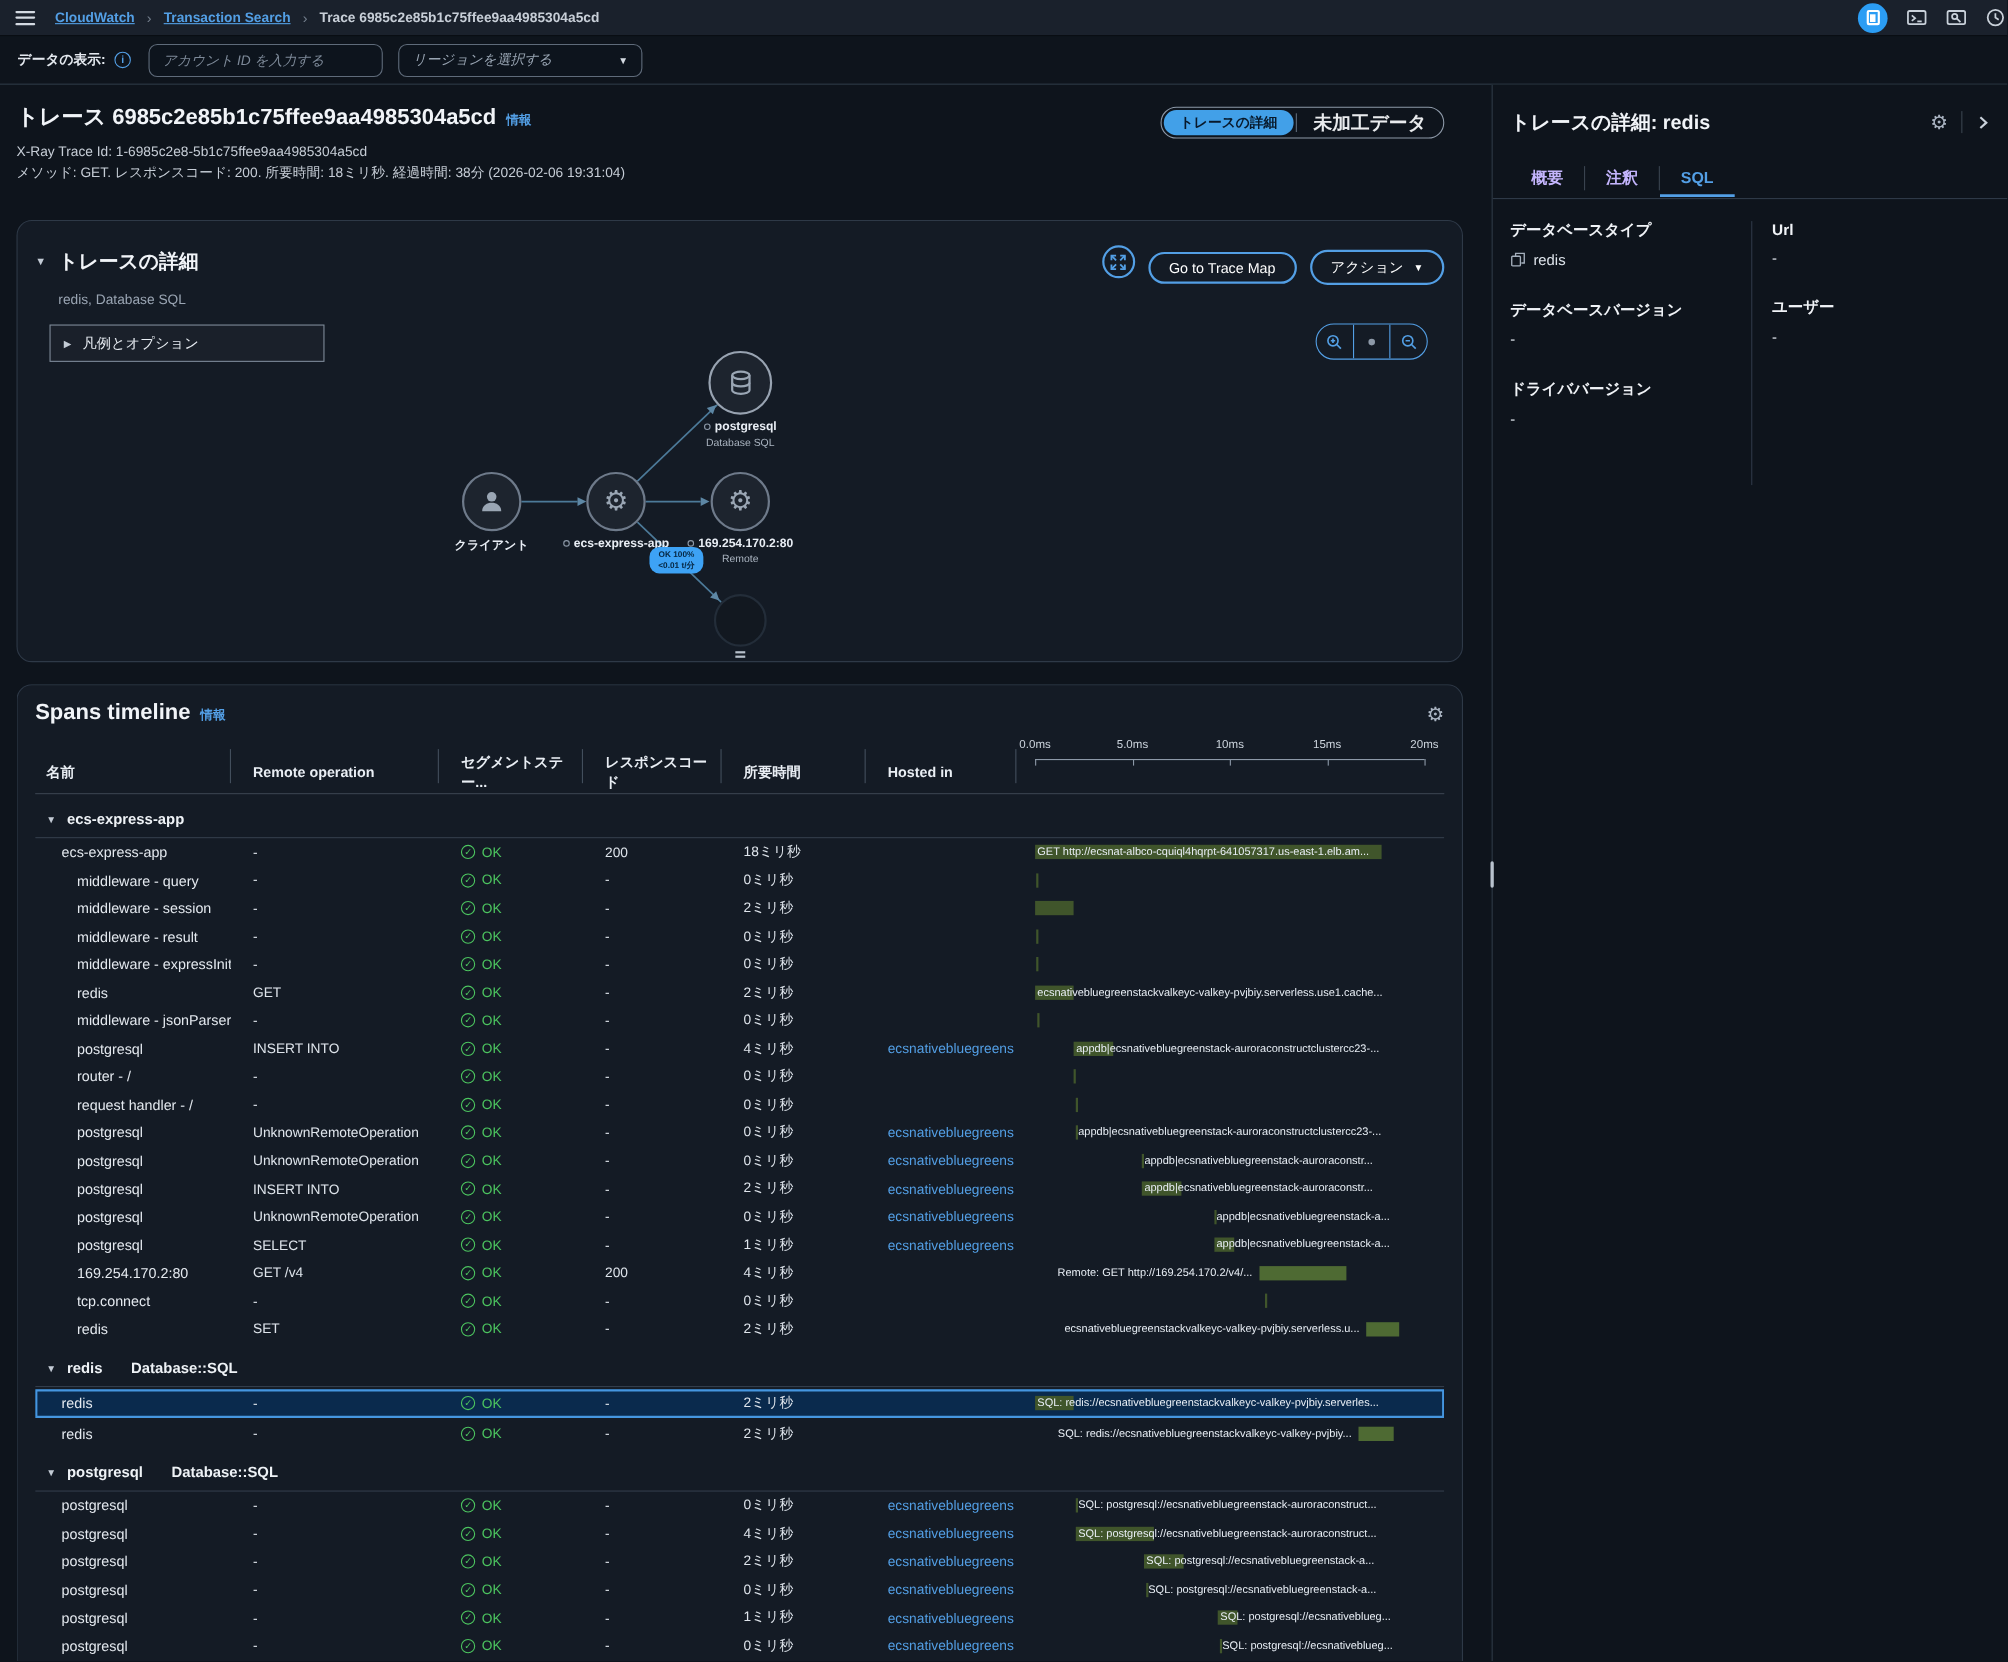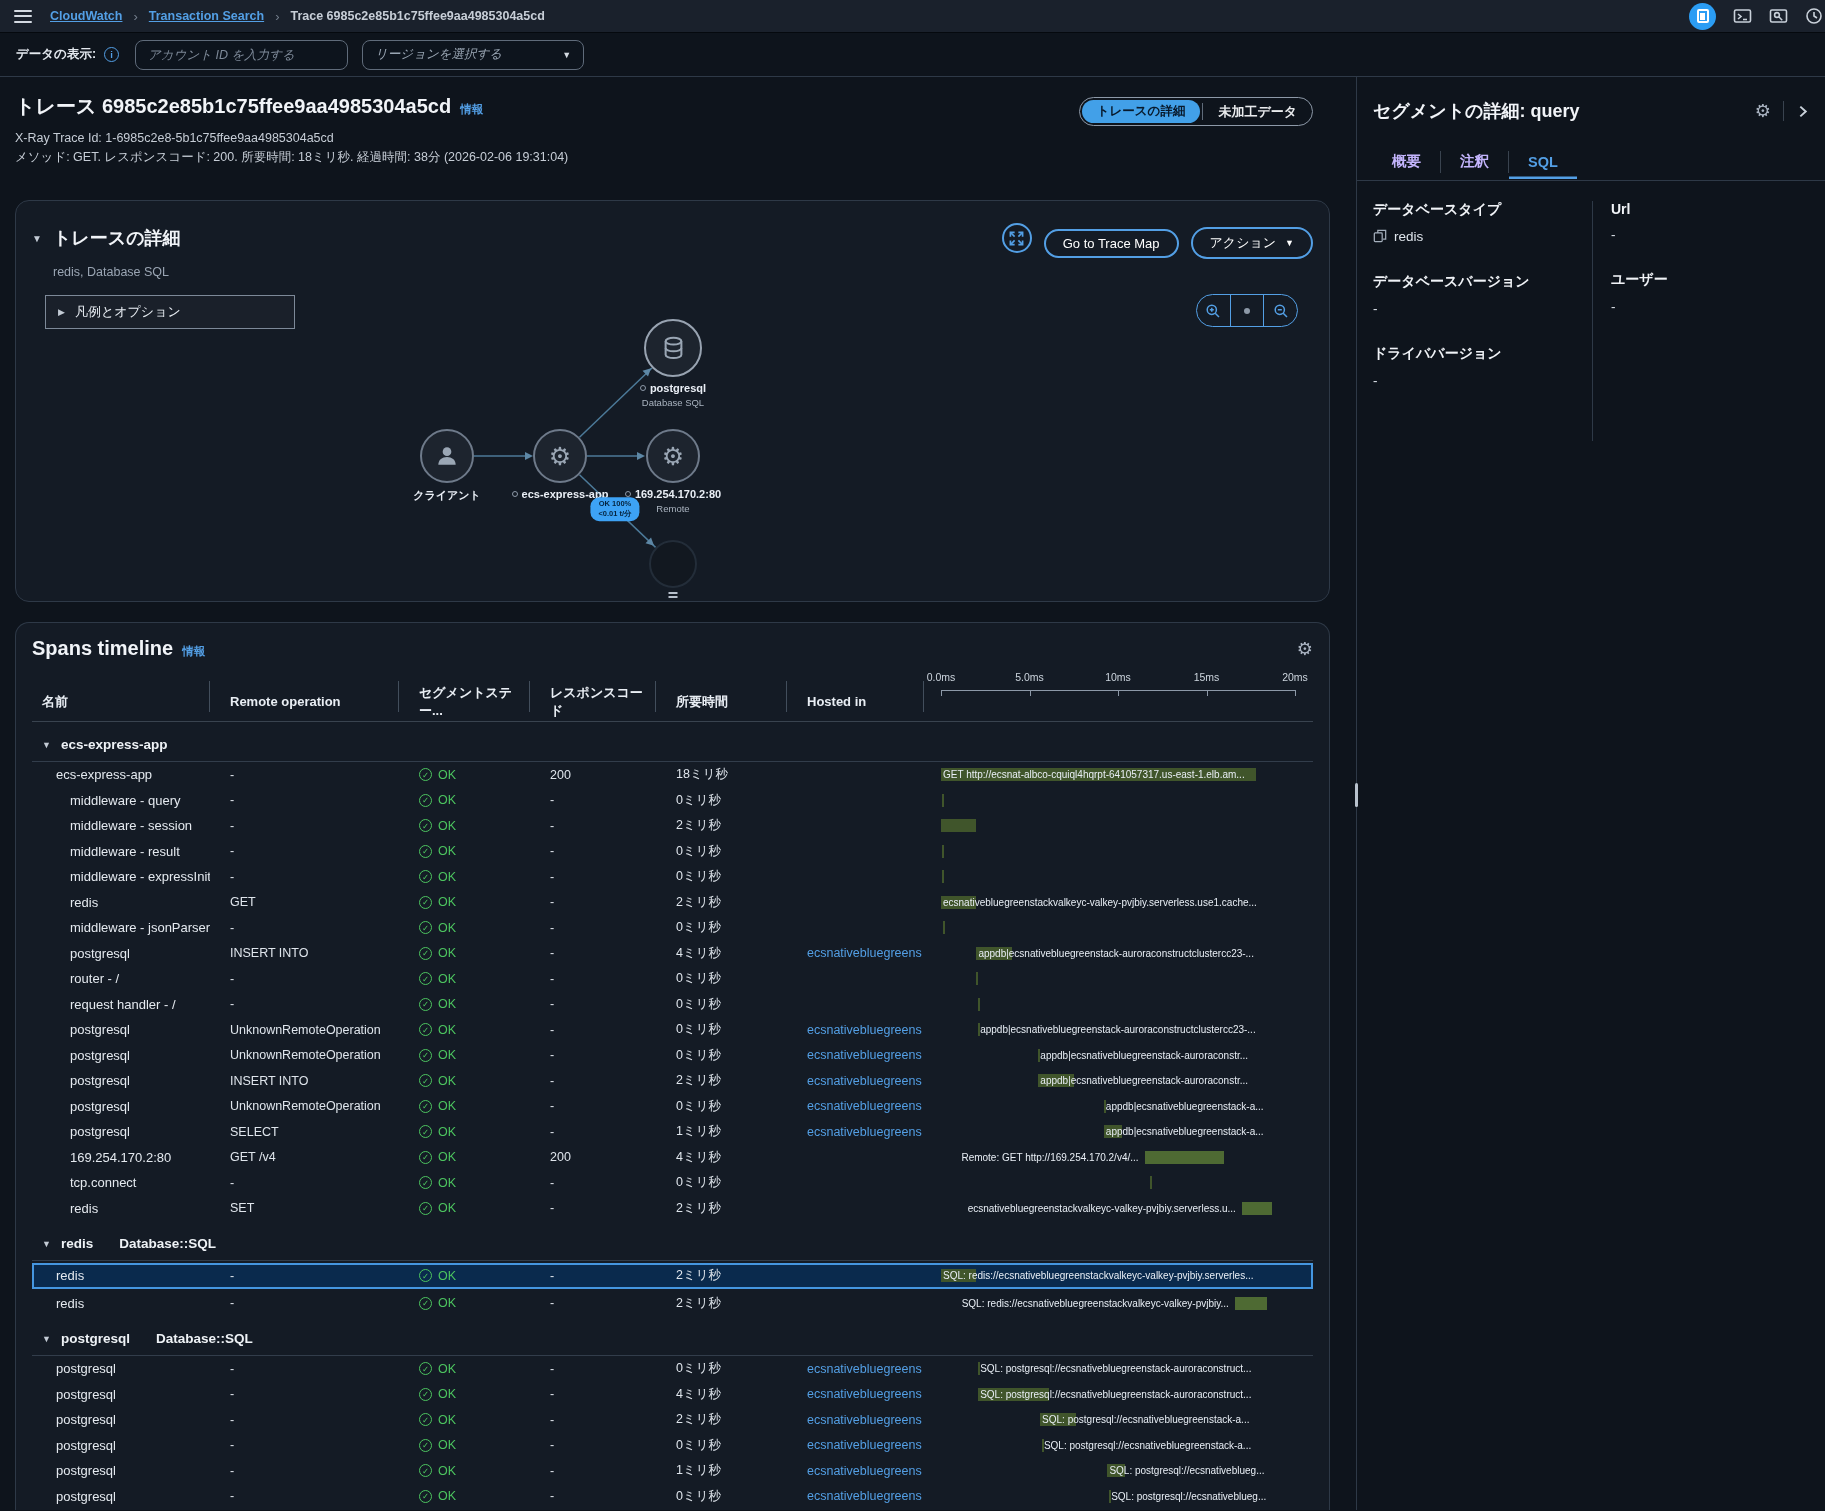--- a/index.html
+++ b/index.html
@@ -54,21 +54,21 @@
   .th-titlerow { display:flex; align-items:baseline; gap:9px; }
   .th-title { font-size:20px; font-weight:bold; color:#f1f4f8; }
   .infolbl { font-size:11.5px; font-weight:bold; color:#539fe5; cursor:pointer; }
   .th-xray { margin-top:11px; font-size:12.5px; color:#c6cdd6; }
   .th-meta { margin-top:4px; font-size:12.5px; color:#c6cdd6; }
   .toggle { position:absolute; right:43px; top:20px; display:flex; align-items:center;
     border:1px solid #8d99a8; border-radius:18px; height:29px; }
   .toggle .seg1 { margin:2px; background:#42a0e8; color:#08192b; border-radius:14px;
     padding:3px 15px; font-size:12.5px; font-weight:bold; cursor:pointer; }
   .toggle .tsep { width:1px; height:17px; background:#5f6b7a; }
-  .toggle .seg2 { padding:3px 15px; font-size:13px; font-weight:bold; color:#e9ebed; cursor:pointer; }
+  .toggle .seg2 { padding:3px 15px; font-size:17px; font-weight:bold; color:#e9ebed; cursor:pointer; }
   
   .panel { margin:0 26px 0 15px; background:#141b25; border:1px solid #2e3947;
     border-radius:14px; }
   .panel.tracep { height:402px; position:relative; padding:16px 16px 0; }
   .tp-headrow { display:flex; align-items:center; }
   .tp-caret { font-size:10px; color:#c3cbd5; margin-right:11px; cursor:pointer; }
   .tp-title { font-size:18px; font-weight:bold; color:#f1f4f8; }
   .tp-sub { margin-top:6px; margin-left:21px; font-size:12.5px; color:#9aa5b3; }
   .tp-buttons { margin-left:auto; display:flex; align-items:center; gap:12px; }
   .roundbtn { width:30px; height:30px; border-radius:50%; border:2px solid #539fe5;
@@ -886,21 +886,21 @@
               </div>
             </div>
           </div>
         </div>
     </div>
   </div>
 
   <div class="rightpanel">
     <div class="divider-handle"></div>
     <div class="rp-head">
-      <span class="rp-title">セグメントの詳細: query</span>
+      <span class="rp-title">トレースの詳細: redis</span>
       <span class="rp-gear">⚙</span>
       <span class="rp-vsep"></span>
       <span>
         <svg width="13" height="13" viewBox="0 0 12 12" fill="none" stroke="#c9d1da" stroke-width="1.8">
           <path d="M4 1.5L9 6l-5 4.5"></path>
         </svg>
         </span>
     </div>
     <div class="rp-tabs">
       <span class="tab">概要</span>

